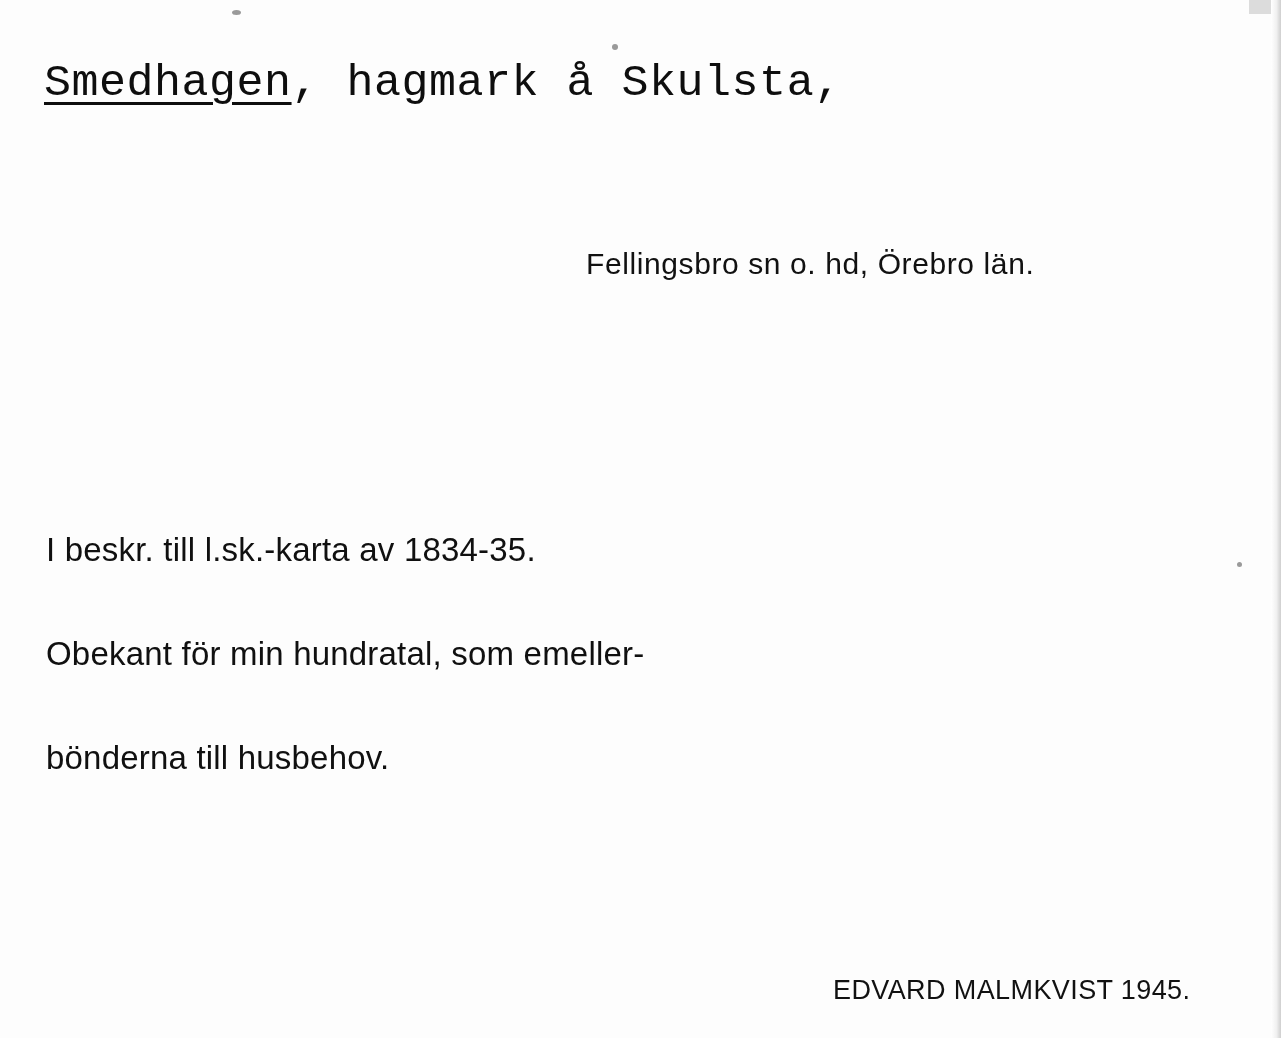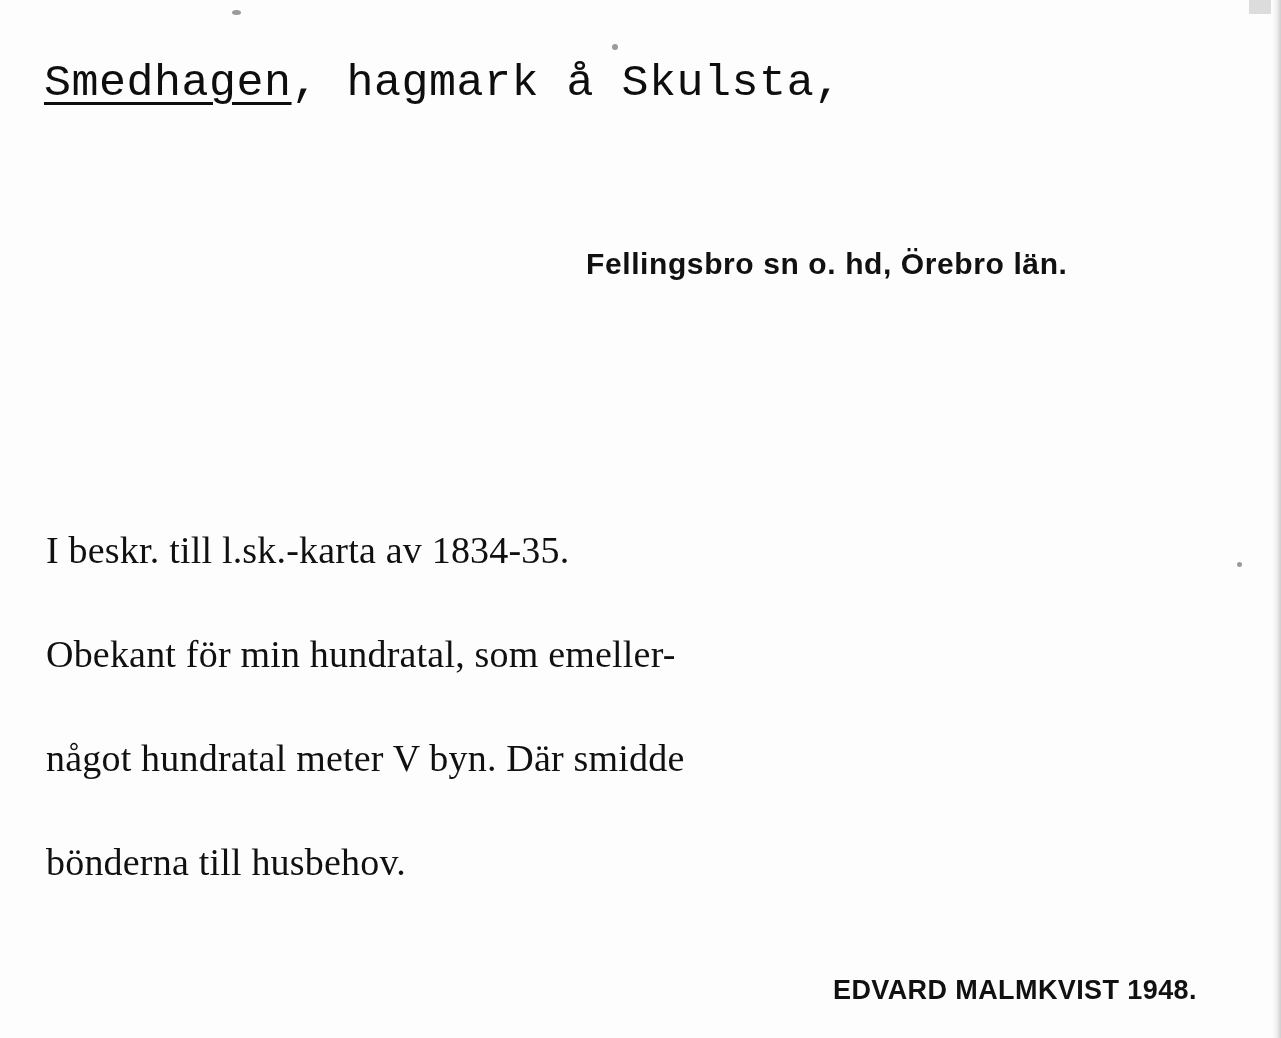--- a/index.html
+++ b/index.html
@@ -59,21 +59,21 @@
   .headline .underlined {
     text-decoration: underline;
     text-underline-offset: 7px;
     text-decoration-thickness: 3px;
   }
 
   
   .stamp {
     position: absolute;
     font-family: "Liberation Sans", sans-serif;
-    font-weight: bold;
+    font-weight: normal;
     color: #111111;
     white-space: pre;
   }
   .place-line {
     left: 586px;
     top: 247px;
     font-size: 30px;
     letter-spacing: 0.6px;
   }
   .signature {
@@ -83,22 +83,22 @@
     letter-spacing: 0.4px;
   }
 
   .body-block {
     position: absolute;
     left: 46px;
     top: 498px;
     width: 1200px;
   }
   .body-line {
-    font-family: Liberation Serif, serif;
-    font-size: 38px;
+    font-family: Liberation Sans, sans-serif;
+    font-size: 33px;
     line-height: 104px;
     color: #101010;
     white-space: pre;
     letter-spacing: 0.2px;
   }
 </style>
 </head>
 <body>
 
 <div class="card">
@@ -109,19 +109,18 @@
   <div class="speck speck-2"></div>
   <div class="speck speck-3"></div>
 
   <div class="tw headline"><span class="underlined">Smedhagen</span><span>, hagmark å Skulsta,</span></div>
 
   <div class="stamp place-line">Fellingsbro sn o. hd, Örebro län.</div>
 
   <div class="body-block">
     <div class="body-line">I beskr. till l.sk.-karta av 1834-35.</div>
     <div class="body-line">Obekant för min hundratal, som emeller-</div>
-    <div class="body-line">något hundratal meter V byn. Där smidde</div>
     <div class="body-line">bönderna till husbehov.</div>
   </div>
 
-  <div class="stamp signature">EDVARD MALMKVIST 1948.</div>
+  <div class="stamp signature">EDVARD MALMKVIST 1945.</div>
 
 </div>
 
 </body></html>

